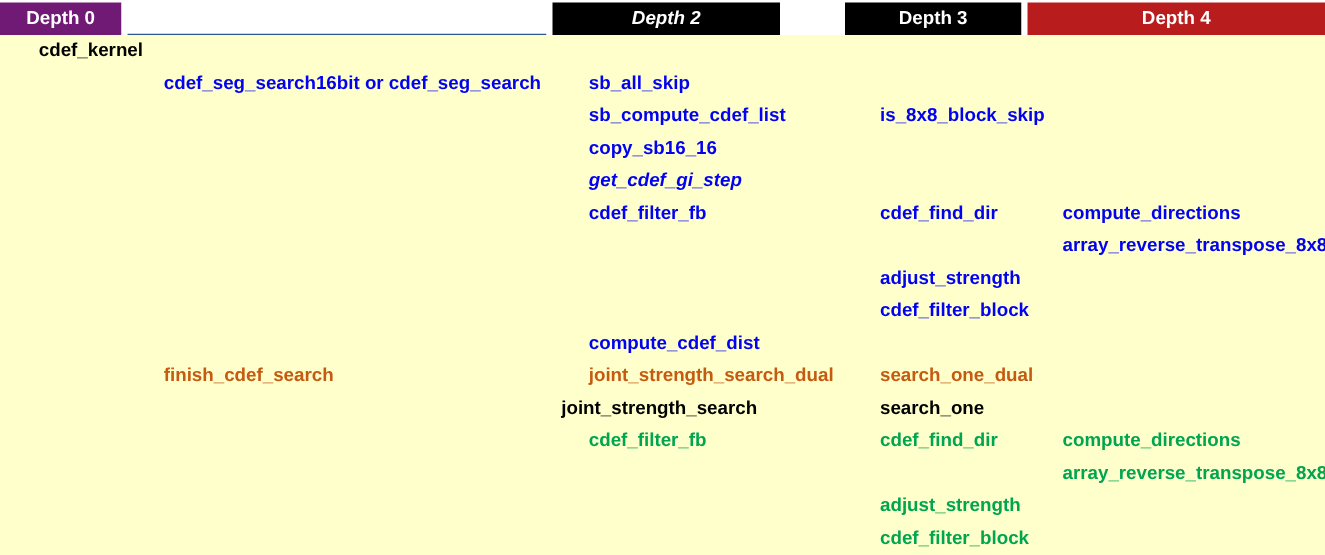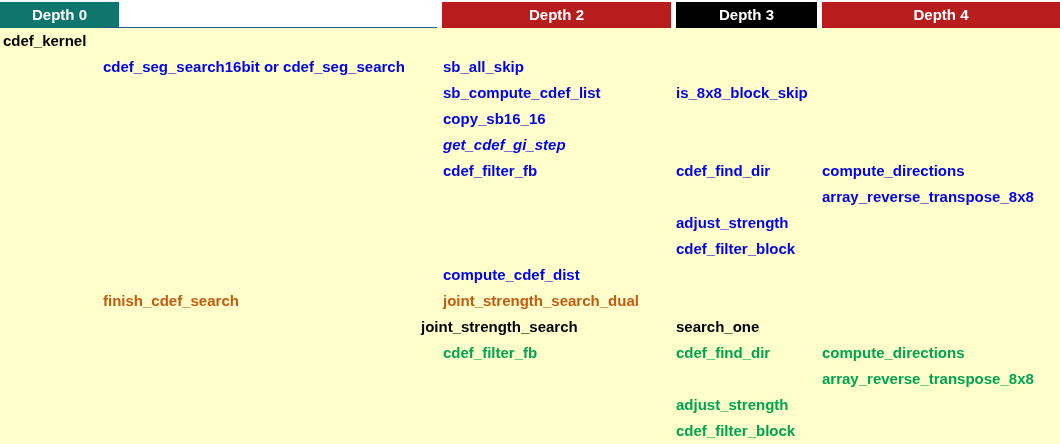--- a/index.html
+++ b/index.html
@@ -29,30 +29,31 @@
     height: 416px;
   }
   .row { position: absolute; left: 0; width: 1060px; height: 26px; }
   .cell {
     position: absolute;
     top: 0;
     height: 26px;
     line-height: 26px;
     font-size: 15px;
     white-space: nowrap;
+    margin-left: 28px;
   }
 </style>
 </head>
 <body style="background: rgb(255, 255, 255);">
 
 <div class="screen">
   <div class="header">
-    <div class="hcell" style="left: 0px; width: 119px; background: #0f766e; color: rgb(255, 255, 255);">Depth 0</div>
+    <div class="hcell" style="left: 0px; width: 97px; background: #701a75; color: rgb(255, 255, 255);">Depth 0</div>
     <div class="hcell" style="left: 102px; width: 335px; background: rgb(46, 86, 147); color: rgb(255, 255, 255); margin-top: 25px;">Depth 1</div>
-    <div class="hcell" style="left: 442px; width: 229px; background: #b91c1c; color: rgb(255, 255, 255);">Depth 2</div>
+    <div class="hcell" style="left: 442px; width: 182px; background: #000000; color: rgb(255, 255, 255); font-style: italic;">Depth 2</div>
     <div class="hcell" style="left: 676px; width: 141px; background: #000000; color: rgb(255, 255, 255);">Depth 3</div>
     <div class="hcell" style="left: 822px; width: 238px; background: #b91c1c; color: rgb(255, 255, 255);">Depth 4</div>
   </div>
   <div class="grid" id="grid" style="background: rgb(255, 255, 204);">
       <div class="row" style="top: 0px;">
         <span class="cell" style="left: 3px; color: rgb(0, 0, 0);">cdef_kernel</span>
       </div>
       <div class="row" style="top: 26px;">
         <span class="cell" style="left: 103px; color: rgb(2, 2, 242);">cdef_seg_search16bit or cdef_seg_search</span>
         <span class="cell" style="left: 443px; color: rgb(2, 2, 242);">sb_all_skip</span>
@@ -80,20 +81,21 @@
       </div>
       <div class="row" style="top: 208px;">
         <span class="cell" style="left: 676px; color: rgb(2, 2, 242);">cdef_filter_block</span>
       </div>
       <div class="row" style="top: 234px;">
         <span class="cell" style="left: 443px; color: rgb(2, 2, 242);">compute_cdef_dist</span>
       </div>
       <div class="row" style="top: 260px;">
         <span class="cell" style="left: 443px; color: rgb(197, 90, 17);">joint_strength_search_dual</span>
         <span class="cell" style="left: 103px; color: rgb(197, 90, 17);">finish_cdef_search</span>
+        <span class="cell" style="left: 676px; color: rgb(197, 90, 17);">search_one_dual</span>
       </div>
       <div class="row" style="top: 286px;">
         <span class="cell" style="left: 421px; color: rgb(0, 0, 0);">joint_strength_search</span>
         <span class="cell" style="left: 676px; color: rgb(0, 0, 0);">search_one</span>
       </div>
       <div class="row" style="top: 312px;">
         <span class="cell" style="left: 443px; color: rgb(0, 165, 80);">cdef_filter_fb</span>
         <span class="cell" style="left: 676px; color: rgb(0, 165, 80);">cdef_find_dir</span>
         <span class="cell" style="left: 822px; color: rgb(0, 165, 80);">compute_directions</span>
       </div>

